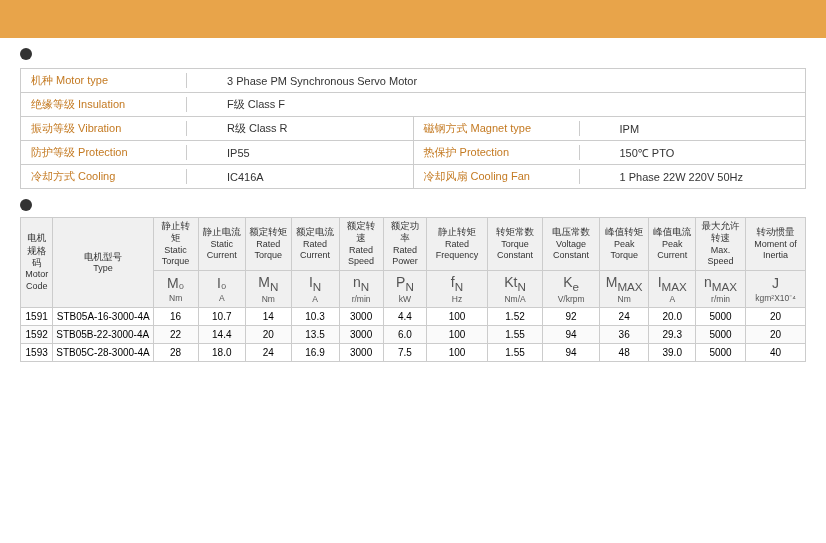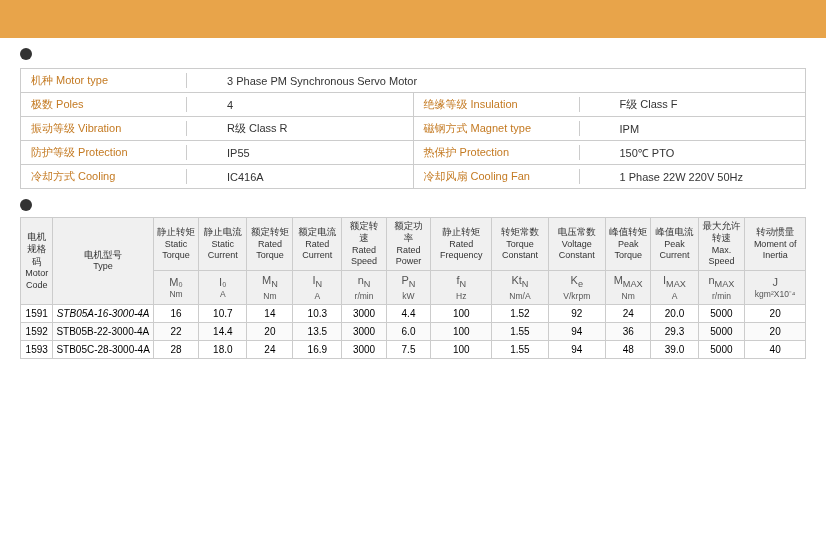--- a/index.html
+++ b/index.html
@@ -124,21 +124,21 @@
       color: #333;
       font-size: 9.5px;
       display: block;
     }
     .th-en {
       color: #333;
       font-size: 9px;
       display: block;
     }
     .th-sub {
-      font-size: 11px;
+      font-size: 14px;
       color: #555;
       display: block;
     }
     .th-unit {
       font-size: 8.5px;
       color: #555;
       display: block;
     }
     .vertical-cell {
       vertical-align: middle;
@@ -172,25 +172,20 @@
 
       <div class="specs-row">
         <div class="half" style="border-right:none; flex:1;">
           <span class="specs-label">机种 Motor type</span>
           <span style="width:1px;background:#ccc;margin:0 8px;align-self:stretch;display:block;"></span>
           <span class="specs-value">3 Phase PM Synchronous Servo Motor</span>
         </div>
       </div>
 
       <div class="specs-row">
-        <div class="half">
-          <span class="specs-label">极数 Poles</span>
-          <span style="width:1px;background:#ccc;margin:0 8px;align-self:stretch;display:block;"></span>
-          <span class="specs-value">4</span>
-        </div>
         <div class="half">
           <span class="specs-label">绝缘等级 Insulation</span>
           <span style="width:1px;background:#ccc;margin:0 8px;align-self:stretch;display:block;"></span>
           <span class="specs-value">F级  Class F</span>
         </div>
       </div>
 
       <div class="specs-row">
         <div class="half">
           <span class="specs-label">振动等级 Vibration</span>
@@ -355,21 +350,21 @@
               </th>
             <th>
                 <span class="th-sub">J</span>
                 <span class="th-unit">kgm²X10⁻⁴</span>
               </th>
           </tr>
         </thead>
         <tbody id="params-tbody">
         <tr class="data-row-tr">
               <td>1591</td>
-              <td style="text-align:center;white-space:nowrap;font-style:italic;">STB05A-16-3000-4A</td>
+              <td style="text-align:right;white-space:nowrap;">STB05A-16-3000-4A</td>
               <td>16</td>
               <td>10.7</td>
               <td>14</td>
               <td>10.3</td>
               <td>3000</td>
               <td>4.4</td>
               <td>100</td>
               <td>1.52</td>
               <td>92</td>
               <td>24</td>

